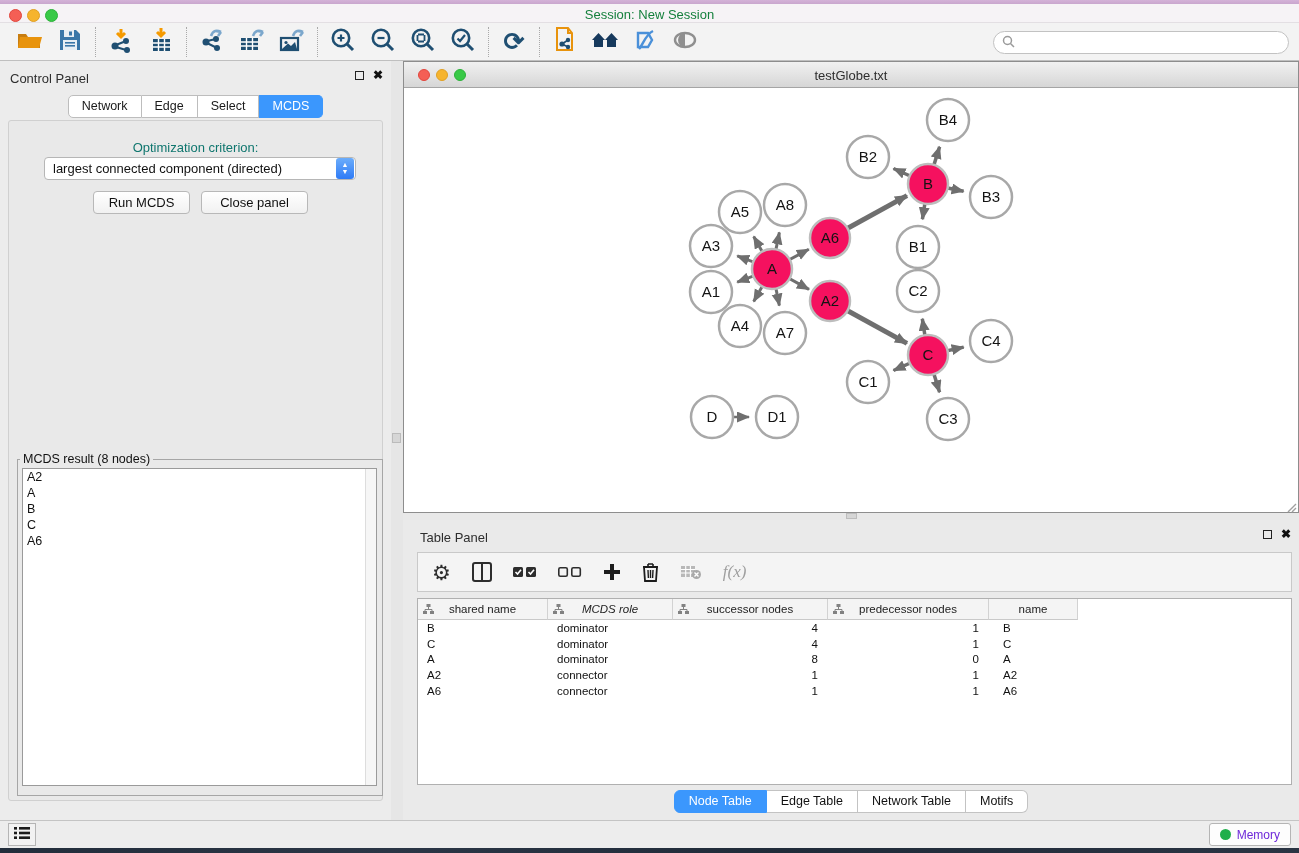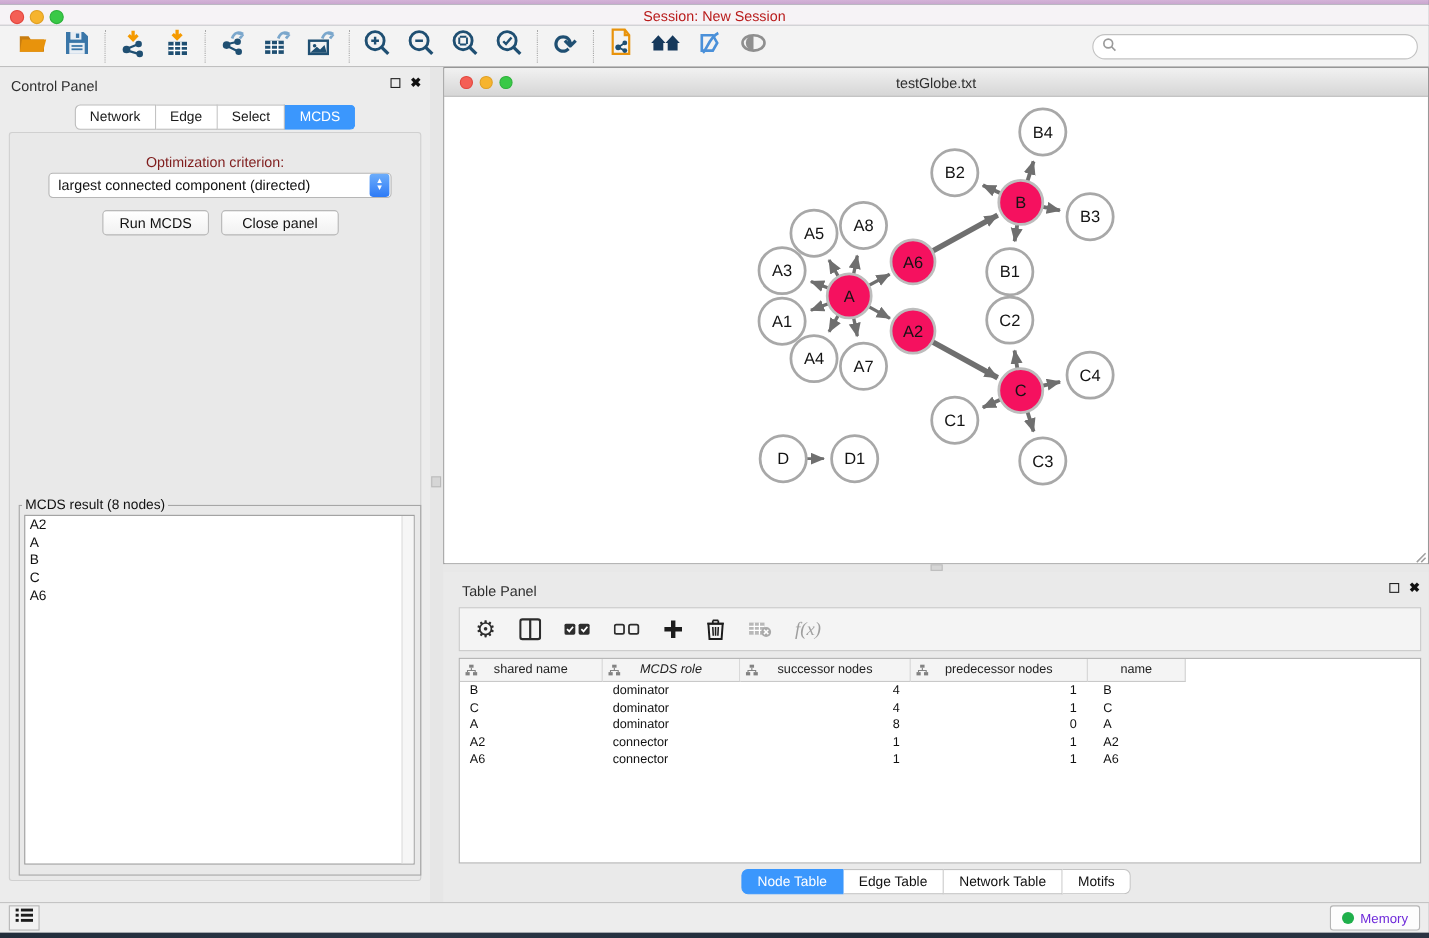--- a/index.html
+++ b/index.html
@@ -6,21 +6,21 @@
   html,body { width:1299px; height:853px; }
   body { font-family:"Liberation Sans", sans-serif; background:#1f2a38; overflow:hidden; }
   .screen { position:relative; width:1299px; height:853px; background:#1f2a38; }
   .wall-top { position:absolute; left:0; top:0; width:1299px; height:4px; background:linear-gradient(#d4b2d8,#c9a6ce); }
   
   .titlebar { position:absolute; left:0; top:4px; width:1299px; height:19px; background:#f6f3f6; border-bottom:1px solid #e3dfe3; }
   .tl { position:absolute; top:5px; width:13px; height:13px; border-radius:50%; }
   .tl.red { left:9px; background:#f45f55; border:1px solid #e2463d; }
   .tl.yel { left:27px; background:#f6b42e; border:1px solid #e0a023; }
   .tl.grn { left:45px; background:#39c947; border:1px solid #2cb13a; }
-  .titlebar .title { position:absolute; left:0; right:0; top:3px; text-align:center; font-size:13px; color:#b91c1c; }
+  .titlebar .title { position:absolute; left:0; right:0; top:3px; text-align:center; font-size:13px; color:#15803d; }
   
   .toolbar { position:absolute; left:0; top:23px; width:1299px; height:38px; background:#f3f3f3; border-bottom:1px solid #bfbfbf; display:flex; align-items:center; padding-left:10px; }
   .tb-btn { width:40px; height:34px; display:flex; align-items:center; justify-content:center; cursor:pointer; flex:0 0 auto; }
   .tb-sep { width:1px; height:30px; margin:0 5px; border-left:1px dotted #a9a9a9; flex:0 0 auto; }
   .refresh-glyph { font-size:25px; font-weight:bold; color:#1f4f72; line-height:1; }
   .searchwrap { position:absolute; right:10px; top:8px; width:296px; height:23px; background:#fff; border:1px solid #c2c2c2; border-radius:12px; display:flex; align-items:center; padding-left:8px; }
   .searchwrap input { border:none; outline:none; background:transparent; font-size:12px; width:250px; margin-left:5px; font-family:"Liberation Sans",sans-serif; }
   
   .main { position:absolute; left:0; top:61px; width:1299px; height:759px; background:#e8e8e8; }
   
@@ -29,21 +29,21 @@
   .panel-title { position:absolute; left:10px; top:10px; font-size:13px; color:#2e2e2e; }
   .ph-icons { position:absolute; right:8px; top:10px; display:flex; gap:9px; align-items:center; }
   .float-ic { width:9px; height:9px; border:1.5px solid #222; }
   .close-ic { font-size:12px; font-weight:bold; color:#111; line-height:9px; }
   .seg { position:absolute; top:34px; left:0; width:100%; display:flex; justify-content:center; }
   .seg .tab { background:#fff; border:1px solid #bdbdbd; border-left-width:0; padding:3px 13px 4px; font-size:12.5px; color:#1a1a1a; cursor:pointer; }
   .seg .tab:first-child { border-left-width:1px; border-radius:5px 0 0 5px; }
   .seg .tab:last-child { border-radius:0 5px 5px 0; }
   .seg .tab.active { background:#3b97fd; border-color:#3b97fd; color:#fff; }
   .cp-content { position:absolute; left:8px; top:59px; width:375px; height:681px; background:#e9e9e9; border:1px solid #d0d0d0; border-radius:3px; }
-  .opt-label { position:absolute; top:19px; left:0; width:100%; text-align:center; font-size:13px; color:#7f1d1d; }
+  .opt-label { position:absolute; top:19px; left:0; width:100%; text-align:center; font-size:13px; color:#0f766e; }
   .dropdown { position:absolute; left:35px; top:36px; width:312px; height:23px; background:#fff; border:1px solid #b6b6b6; border-radius:4px; display:flex; align-items:center; }
   .dropdown .dd-text { flex:1; font-size:13px; color:#111; padding-left:8px; white-space:nowrap; overflow:hidden; }
   .dd-step { width:18px; height:21px; margin-right:1px; border-radius:3px; background:linear-gradient(#6cadfb,#2e7bf6); display:flex; flex-direction:column; align-items:center; justify-content:center; gap:1px; }
   .dd-step span { color:#fff; font-size:7px; line-height:6px; }
   .cp-btn { position:absolute; top:70px; height:23px; background:linear-gradient(#ffffff,#f1f1f1); border:1px solid #b8b8b8; border-radius:4px; font-size:13px; color:#111; font-family:"Liberation Sans",sans-serif; cursor:pointer; }
   #runBtn { left:84px; width:97px; }
   #closeBtn { left:192px; width:107px; }
   fieldset.mcds { position:absolute; left:8px; top:331px; width:366px; height:344px; border:1px solid #a6a6a6; }
   fieldset.mcds legend { font-size:12.5px; color:#111; padding:0 3px; margin-left:2px; }
   .mcds-list { position:absolute; left:4px; top:2px; width:355px; height:318px; background:#fff; border:1px solid #9a9a9a; overflow:hidden; }

